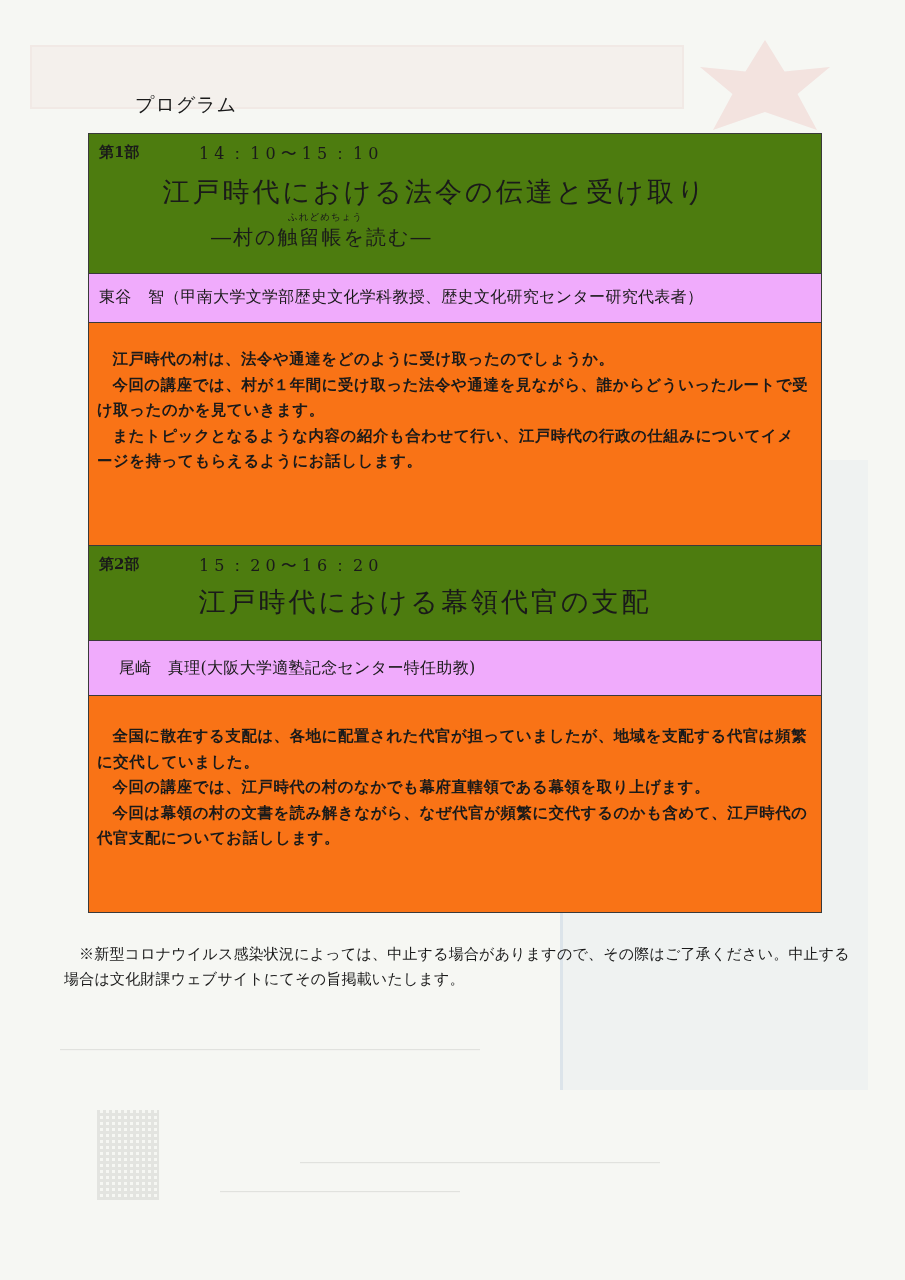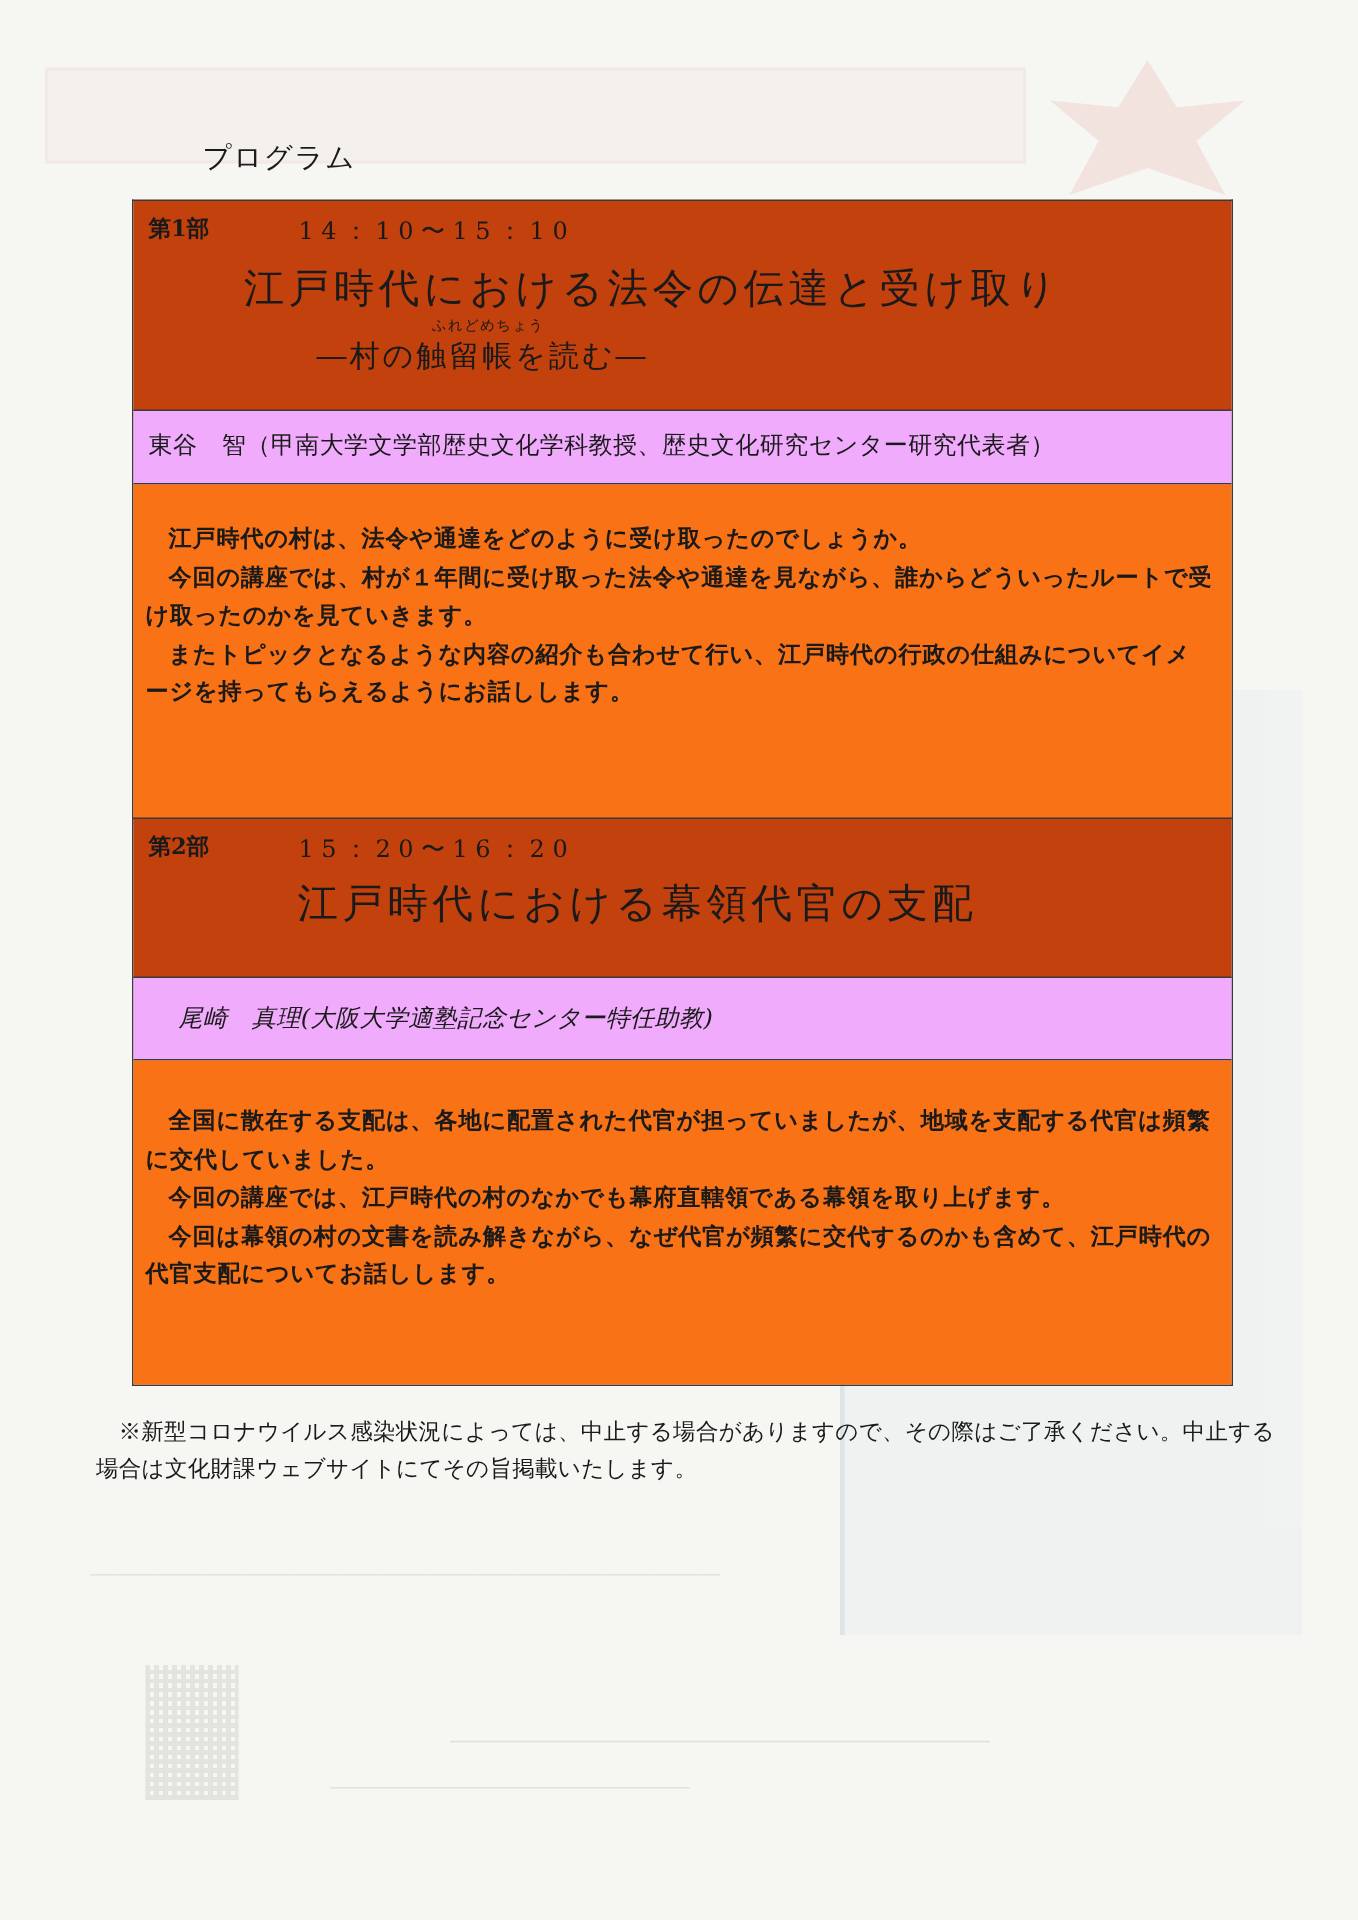--- a/index.html
+++ b/index.html
@@ -17,42 +17,42 @@
   .bleed-qr { left: 97px; top: 1110px; width: 62px; height: 90px; background: repeating-linear-gradient(90deg,#444 0 3px,transparent 3px 6px), repeating-linear-gradient(0deg,#444 0 3px,transparent 3px 6px); opacity: 0.1; }
 
   .header-row { position: absolute; left: 100px; top: 92px; width: 670px; height: 30px; }
   .header-title { position: absolute; left: 2px; top: 0; font-family: "DejaVu Serif", serif; font-size: 19px; letter-spacing: 1px; margin-left: 33px; }
   .header-note { position: absolute; left: 312px; top: 4px; font-family: "DejaVu Serif", serif; font-size: 15px; margin-top: 40px; }
 
   .session { position: absolute; left: 88px; width: 734px; border: 1.5px solid #3a3a3a; border-bottom: none; box-sizing: border-box; }
   .s1 { top: 133px; }
   .s2 { top: 545px; border-bottom: 1.5px solid #3a3a3a; }
 
-  .band-green { background: #c2410c; position: relative; border-bottom: 1.5px solid #3a3a3a; box-sizing: border-box; }
+  .band-green { background: #4d7c0f; position: relative; border-bottom: 1.5px solid #3a3a3a; box-sizing: border-box; }
   .band-blue { background: #f0abfc; position: relative; border-bottom: 1.5px solid #3a3a3a; box-sizing: border-box; }
   .desc { background: #f97316; position: relative; box-sizing: border-box; }
 
   .s1 .band-green { height: 140px; }
   .s1 .band-blue { height: 49px; }
   .s1 .desc { height: 223px; }
-  .s2 .band-green { height: 106px; padding-left: 28px; }
+  .s2 .band-green { height: 95px; padding-left: 28px; }
   .s2 .band-blue { height: 55px; }
   .s2 .desc { height: 216px; }
 
   .part-label { position: absolute; left: 10px; top: 9px; font-family: "DejaVu Serif", serif; font-size: 15px; font-weight: bold; }
   .time { position: absolute; left: 110px; top: 10px; font-family: "DejaVu Serif", serif; font-size: 16px; letter-spacing: 5px; }
   .main-title { position: absolute; left: 0; width: 100%; text-align: center; font-family: "DejaVu Serif", serif; font-size: 27px; letter-spacing: 3px; }
   .s1 .main-title { top: 40px; padding-right: 40px; box-sizing: border-box; }
   .s2 .main-title { top: 38px; padding-right: 60px; box-sizing: border-box; }
   .subtitle { position: absolute; left: 122px; top: 90px; font-family: "DejaVu Serif", serif; font-size: 20px; letter-spacing: 2px; }
   .ruby { position: absolute; left: 199px; top: 77px; font-family: "DejaVu Serif", serif; font-size: 9.5px; letter-spacing: 1px; }
 
   .speaker { position: absolute; left: 10px; font-family: "DejaVu Serif", serif; font-size: 16px; white-space: nowrap; letter-spacing: 0.3px; }
   .s1 .speaker { top: 13px; }
-  .s2 .speaker { top: 17px; left: 30px; font-style: italic; }
+  .s2 .speaker { top: 17px; left: 30px; }
 
   .para { position: absolute; left: 8px; width: 712px; font-family: "DejaVu Sans", sans-serif; font-weight: bold; font-size: 15.4px; line-height: 25.5px; letter-spacing: 0.6px; margin: 0; }
   .para .p { display: block; text-indent: 1em; }
   .s1 .para { top: 24px; }
   .s2 .para { top: 28px; }
 
   .notice { position: absolute; left: 64px; top: 943px; width: 800px; font-family: Liberation Mono, monospace; font-size: 15px; line-height: 25px; letter-spacing: 0.2px; }
   .notice .p { display: block; text-indent: 1em; }
 </style>
 </head>

